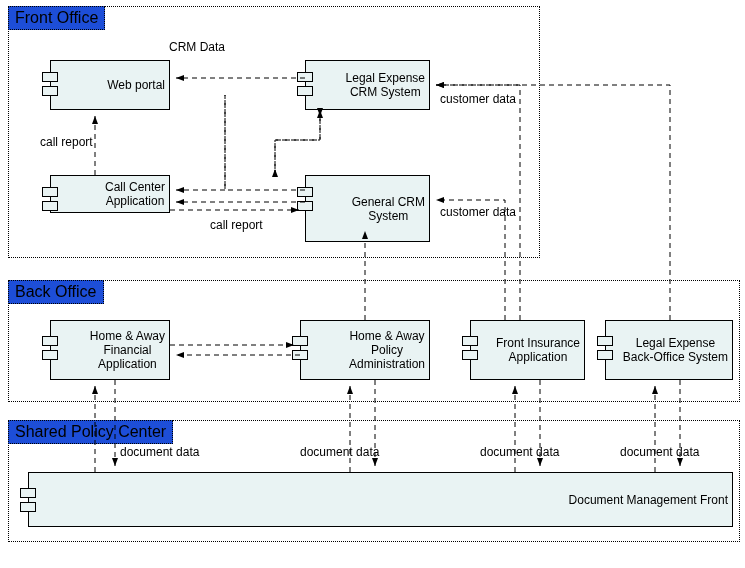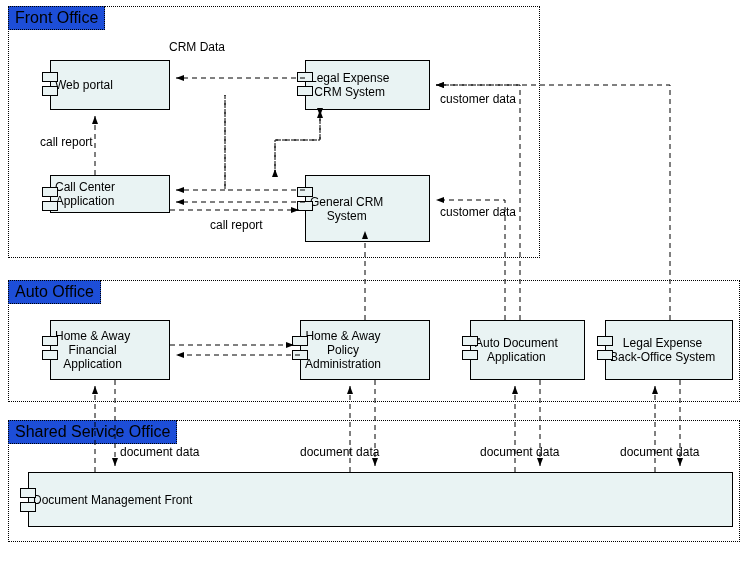--- a/index.html
+++ b/index.html
@@ -31,21 +31,21 @@
   padding: 2px 6px;
   font-size: 16px;
   white-space: nowrap;
 }
 .component {
   position: absolute;
   background: #e9f3f3;
   border: 1px solid #000;
   display: flex;
   align-items: center;
-  justify-content: flex-start;
+  justify-content: flex-end;
   text-align: center;
   padding: 4px;
   box-sizing: border-box;
   font-size: 12px;
 }
 .comp-tabs {
   position: absolute;
   width: 16px;
   height: 26px;
 }
@@ -73,25 +73,25 @@
 </head>
 <body>
 
 <div class="container">
 
   <div class="group-box" style="left:8px; top:6px; width:530px; height:250px;">
     <div class="group-label">Front Office</div>
   </div>
 
   <div class="group-box" style="left:8px; top:280px; width:730px; height:120px;">
-    <div class="group-label">Auto Office</div>
+    <div class="group-label">Back Office</div>
   </div>
 
   <div class="group-box" style="left:8px; top:420px; width:730px; height:120px;">
-    <div class="group-label">Shared Service Office</div>
+    <div class="group-label">Shared Policy Center</div>
   </div>
 
   <div class="component" style="left:50px; top:60px; width:120px; height:50px;">
     <span>Web portal</span>
   </div>
   <div class="comp-tabs" style="left:42px; top:72px;">
     <div class="tab"></div>
       <div class="tab"></div>
   </div>
 
@@ -136,21 +136,21 @@
     <span>Home &amp; Away
 Policy
 Administration</span>
   </div>
   <div class="comp-tabs" style="left:292px; top:336px;">
     <div class="tab"></div>
       <div class="tab"></div>
   </div>
 
   <div class="component" style="left:470px; top:320px; width:115px; height:60px; white-space:pre-line;">
-    <span>Auto Document
+    <span>Front Insurance
 Application</span>
   </div>
   <div class="comp-tabs" style="left:462px; top:336px;">
     <div class="tab"></div>
       <div class="tab"></div>
   </div>
 
   <div class="component" style="left:605px; top:320px; width:128px; height:60px; white-space:pre-line;">
     <span>Legal Expense
 Back-Office System</span>

